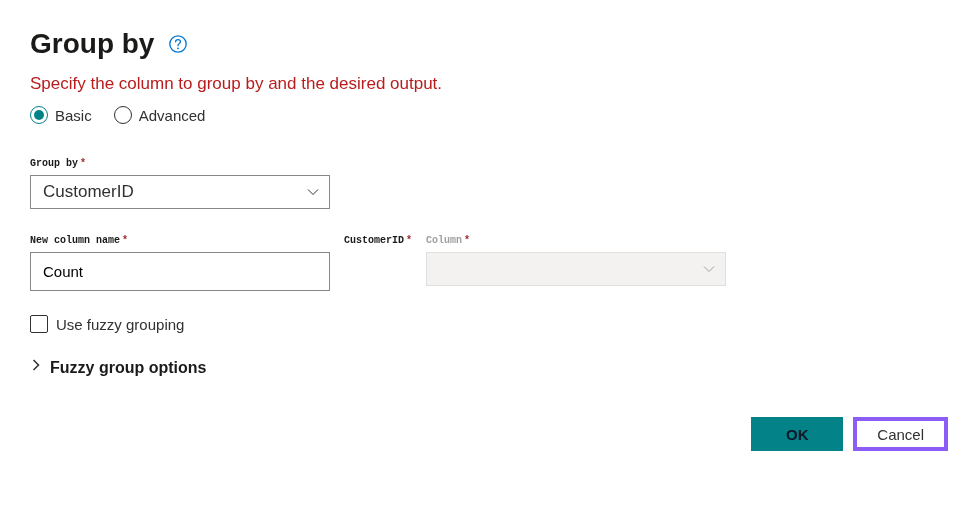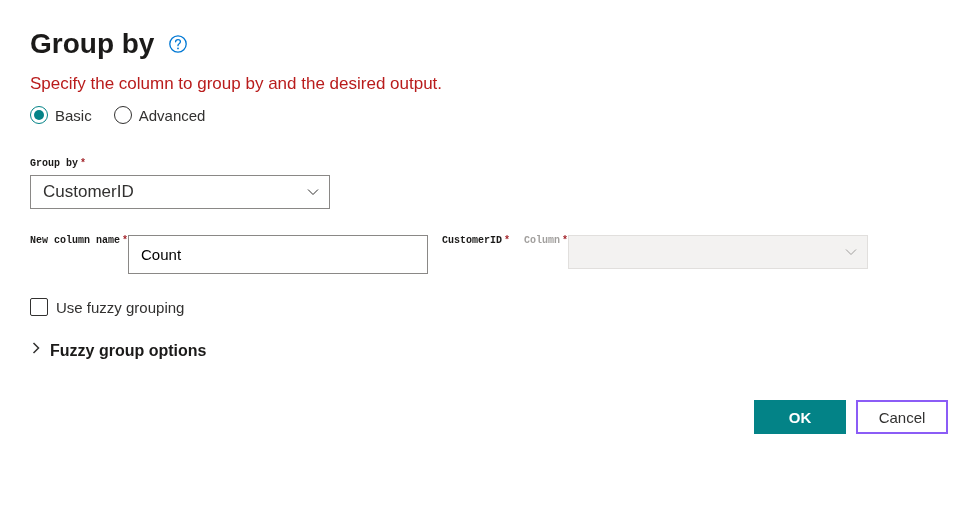--- a/index.html
+++ b/index.html
@@ -126,21 +126,21 @@
     .row-1 {
       margin-bottom: 26px;
     }
     .row-2 {
       display: flex;
       gap: 14px;
       margin-bottom: 24px;
     }
     .col {
       display: flex;
-      flex-direction: row;
+      flex-direction: column;
     }
     .checkbox-row {
       display: flex;
       align-items: center;
       gap: 8px;
       margin-bottom: 26px;
       cursor: pointer;
     }
     .checkbox-box {
       width: 18px;
@@ -173,28 +173,28 @@
       justify-content: flex-end;
       gap: 10px;
     }
     .btn {
       min-width: 92px;
       height: 34px;
       padding: 0 20px;
       font-size: 15px;
       font-family: inherit;
       cursor: pointer;
-      border: 2px solid #8b5cf6;
+      border: 4px solid #8b5cf6;
       background: #fff;
       color: #323130;
     }
     .btn.primary {
       background: #038387;
       border: 1px solid #038387;
-      color: #ffffff;
+      color: #0f172a;
       font-weight: 600;
     }
   </style>
 </head>
 <body>
 
 <div class="header">
   <h1 class="title">Group by</h1>
   <span class="help-icon">
     <svg width="20" height="20" viewBox="0 0 20 20" fill="none">

